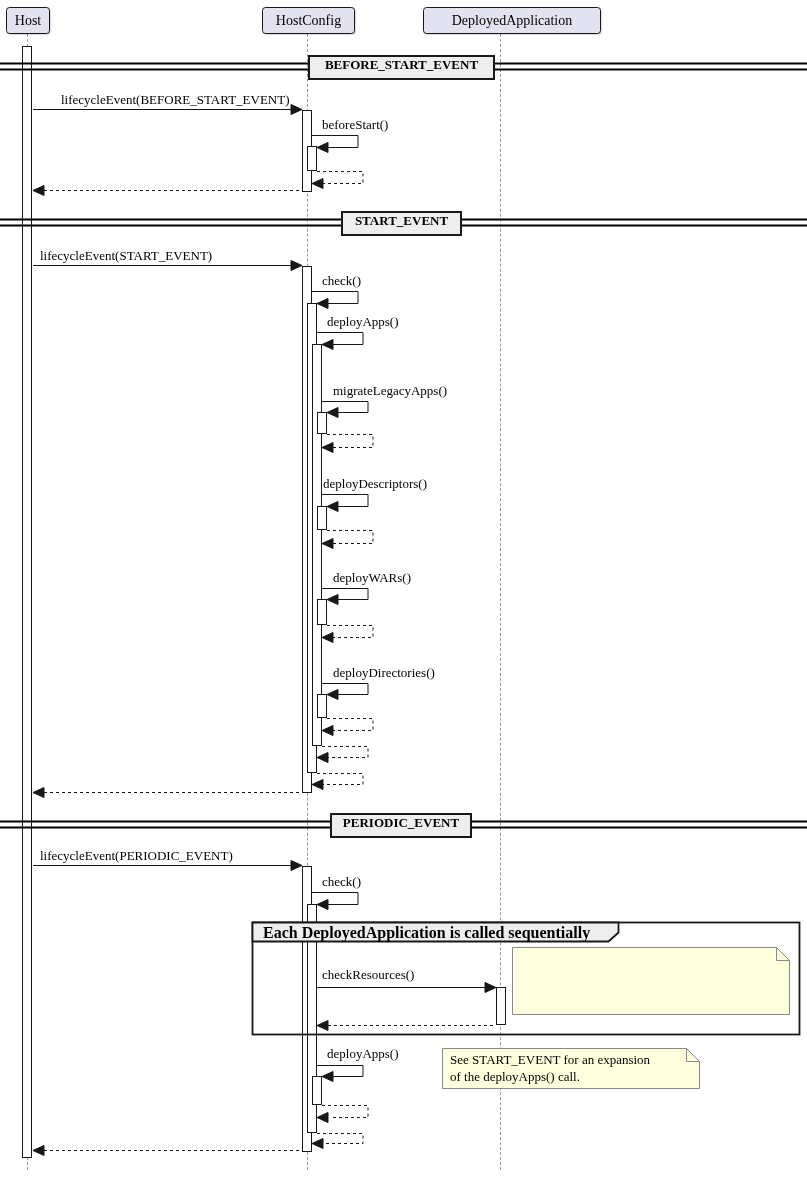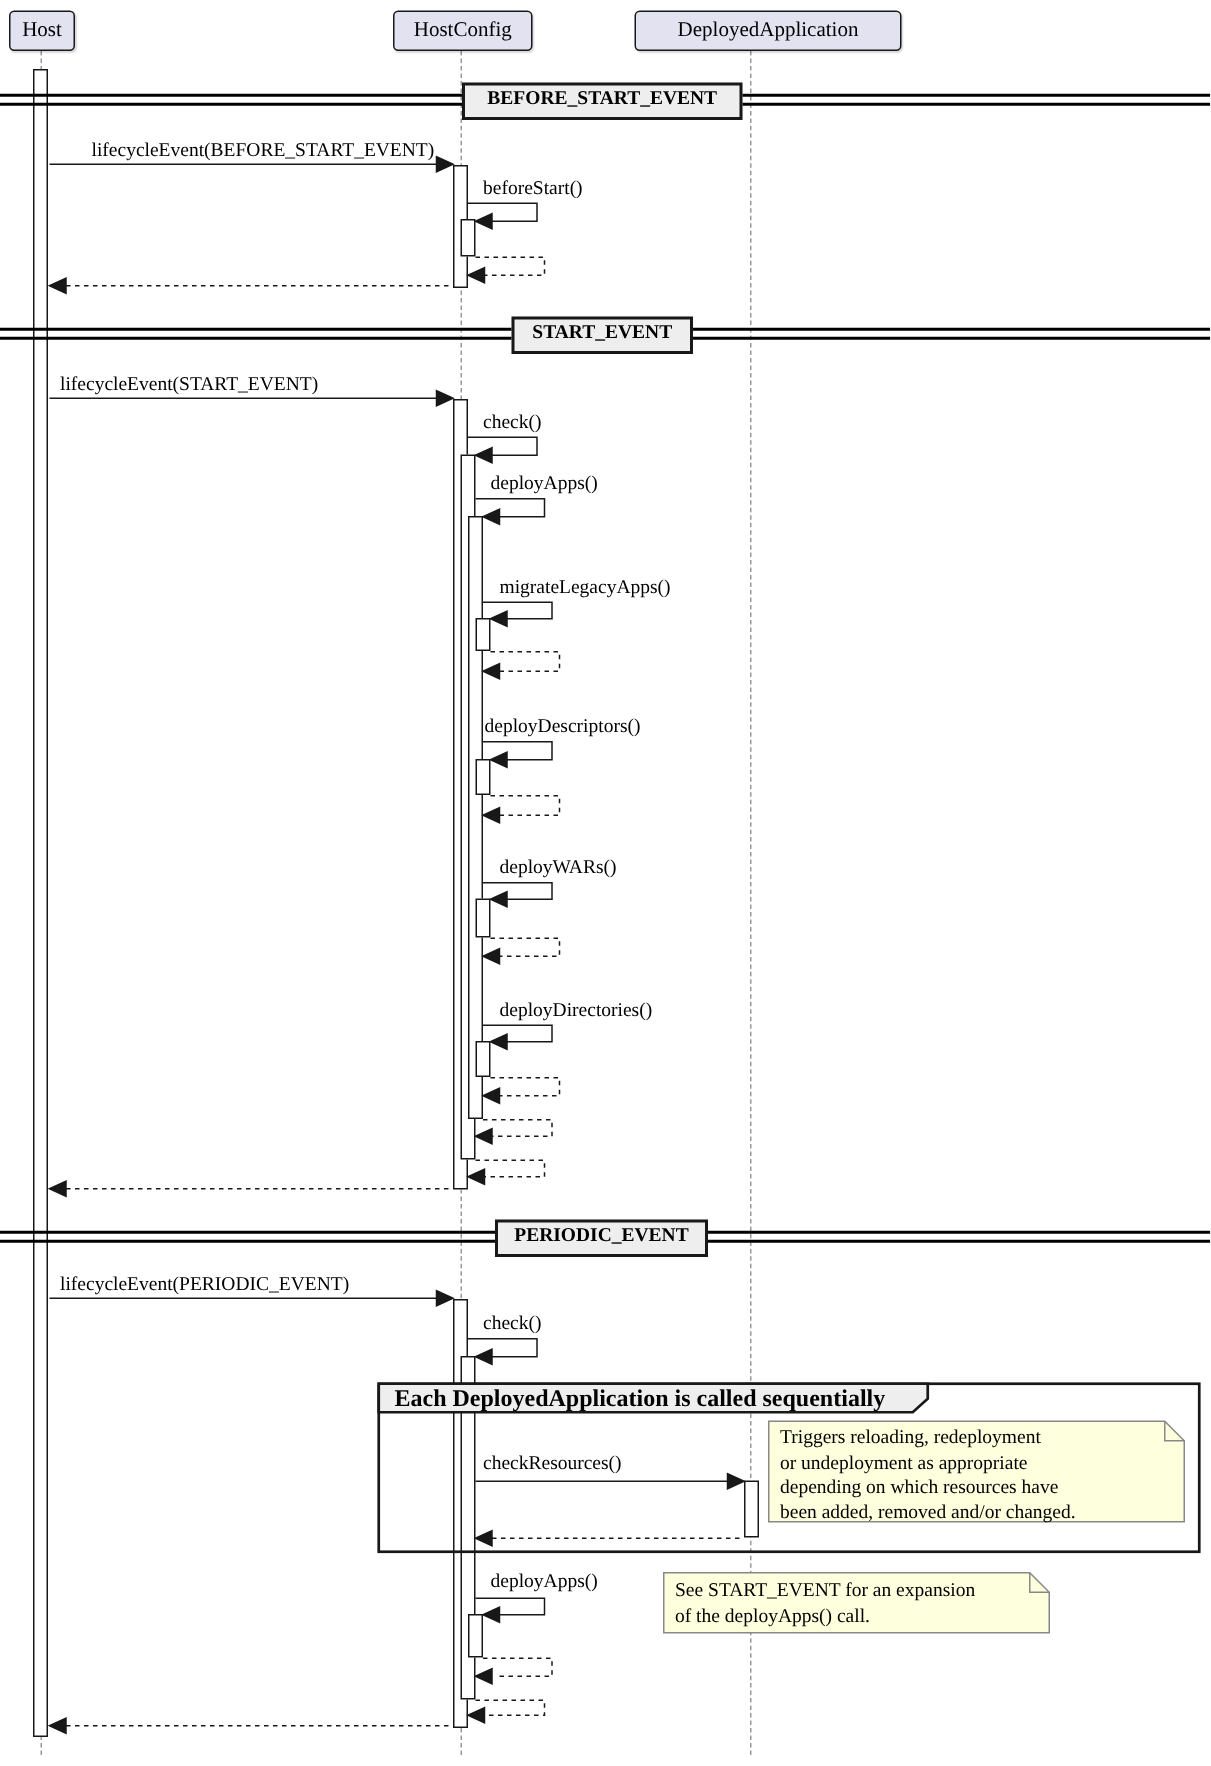--- a/index.html
+++ b/index.html
@@ -215,24 +215,18 @@
   <div class="mlabel" style="left:323px;top:476px;">deployDescriptors()</div>
   <div class="mlabel" style="left:333px;top:570px;">deployWARs()</div>
   <div class="mlabel" style="left:333px;top:665px;">deployDirectories()</div>
   <div class="mlabel" style="left:40px;top:848px;">lifecycleEvent(PERIODIC_EVENT)</div>
   <div class="mlabel" style="left:322px;top:874px;">check()</div>
   <div class="mlabel" style="left:322px;top:967px;">checkResources()</div>
   <div class="mlabel" style="left:327px;top:1046px;">deployApps()</div>
 
   <div class="group-label" style="left:263px;top:925px;">Each DeployedApplication is called sequentially</div>
 
-  <div class="note-text" style="left:520px;top:950px;width:266px;">
-    <div>Triggers reloading, redeployment</div>
-    <div>or undeployment as appropriate</div>
-    <div>depending on which resources have</div>
-    <div>been added, removed and/or changed.</div>
-  </div>
   <div class="note-text" style="left:450px;top:1052px;width:248px;">
     <div>See START_EVENT for an expansion</div>
     <div>of the deployApps() call.</div>
   </div>
 
 </div>
 
 </body></html>

